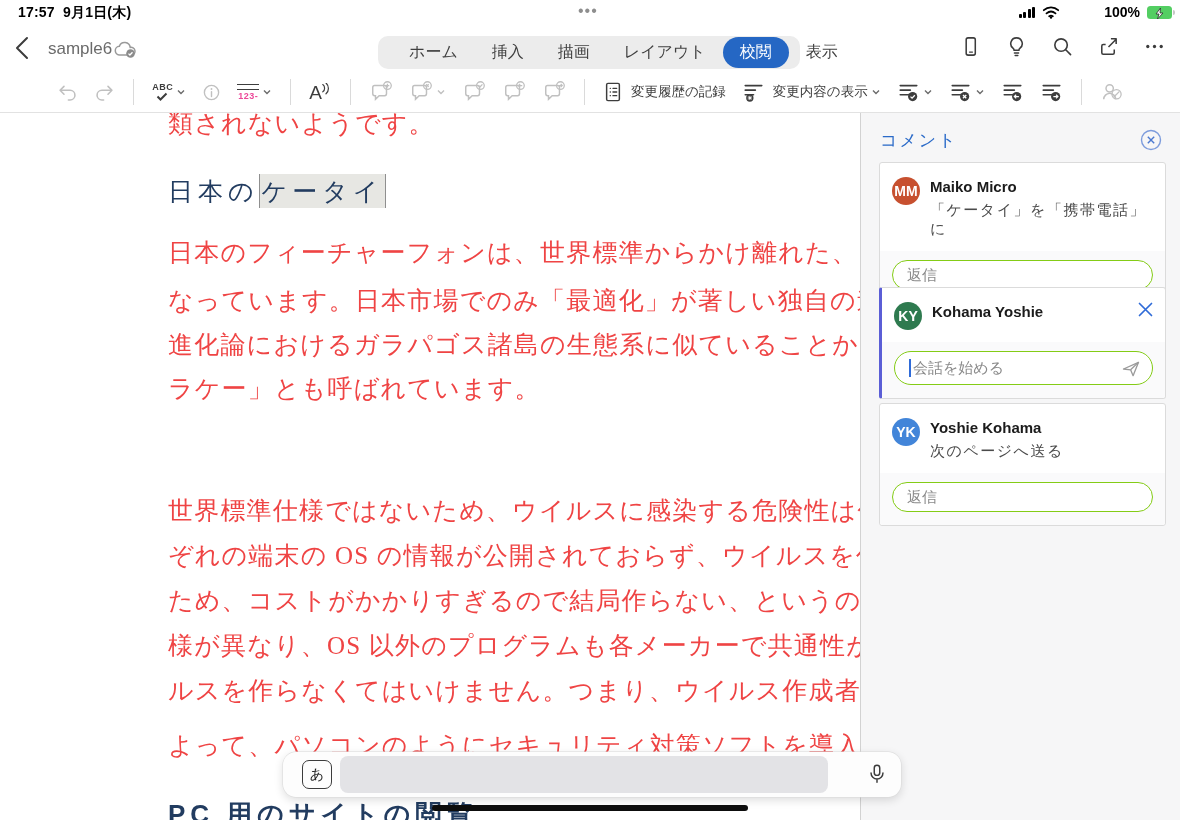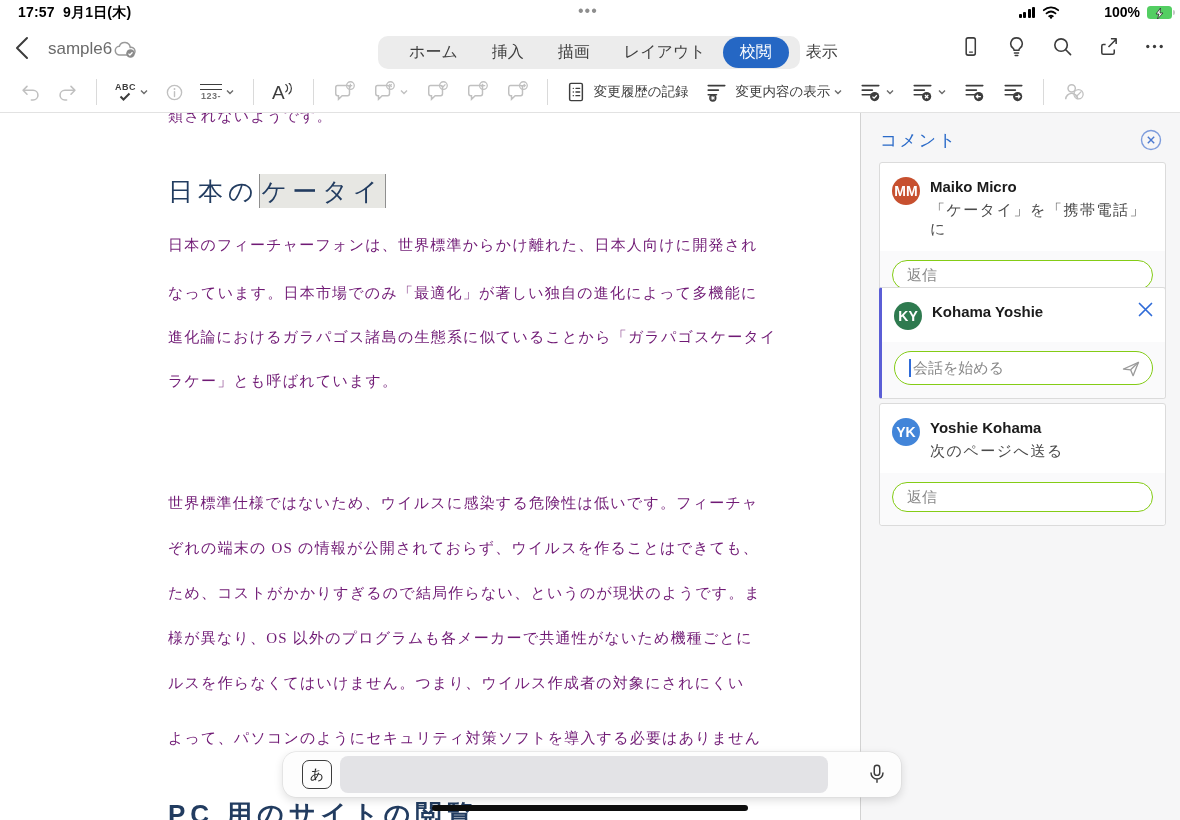--- a/index.html
+++ b/index.html
@@ -23,38 +23,38 @@
   .back { left:12px; top:10px; width:24px; height:26px; color:#3c3c3c; cursor:pointer; }
   .doc-title { left:48px; top:14px; font-size:17px; color:#6b6b6b; }
   .cloud { left:113px; top:14px; color:#9a9a9a; }
   .tabbar { left:378px; top:11px; width:422px; height:33px; background:#ececec; border-radius:10px; display:flex; align-items:center; padding:0 14px; gap:0; }
   .tab { font-size:16px; color:#3f3f3f; padding:4px 17px; white-space:nowrap; cursor:pointer; }
   .tab.sel { background:#2567c4; color:#fff; border-radius:16px; padding:5px 17px; }
   .tb-icons { right:14px; top:10px; display:flex; align-items:center; gap:23px; color:#3c3c3c; }
   .tb-icons .ic { width:23px; height:23px; cursor:pointer; }
 
   
-  .ribbon { left:0; top:72px; width:1180px; height:41px; background:#fff; border-bottom:1px solid #e2e2e2; display:flex; align-items:center; padding:0 12px; gap:0; }
+  .ribbon { left:0; top:72px; width:1180px; height:41px; background:#fff; border-bottom:1px solid #e2e2e2; display:flex; align-items:center; padding:0 12px; gap:0;justify-content:center; }
   .rsep { width:1px; height:26px; background:#dadada; margin:0 10px; flex:none; }
   .rbtn { display:flex; align-items:center; gap:3px; flex:none; padding:0 8px; cursor:pointer; }
   .rbtn svg { flex:none; }
   .gray { color:#c0c0c0; }
   .dark { color:#3d3d3d; }
   .chev { width:10px; height:10px; }
   .rlabel { font-size:13.5px; color:#3d3d3d; white-space:nowrap; margin-left:5px; }
   .ic-abc { display:flex; flex-direction:column; align-items:center; line-height:1; color:#3d3d3d; }
   .ic-abc b { font-size:9px; letter-spacing:.5px; }
-  .ic-123 { display:flex; flex-direction:column; align-items:center; line-height:1; color:#737373; }
+  .ic-123 { display:flex; flex-direction:column; align-items:center; line-height:1; color:#ec4899; }
   .ic-123 .bars { width:22px; border-top:1.5px solid #3d3d3d; border-bottom:1.5px solid #3d3d3d; height:6px; margin-bottom:2px; }
   .ic-123 b { font-size:9px; letter-spacing:.5px; }
   .ic-ra { display:flex; align-items:flex-start; color:#3d3d3d; font-size:19px; line-height:1; }
 
   
   .docarea { left:0; top:113px; width:860px; height:707px; background:#fff; overflow:hidden; }
-  .dline { position:absolute; left:168px; white-space:nowrap; font-family:"Liberation Serif","DejaVu Serif",serif; font-size:15px; color:#701a75; letter-spacing:1.2px; }
+  .dline { position:absolute; left:168px; white-space:nowrap; font-family:"Liberation Serif","DejaVu Serif",serif; font-size:25px; color:#ef4444; letter-spacing:1.2px; }
   .dhead { position:absolute; left:168px; white-space:nowrap; font-size:25px; color:#223c60; letter-spacing:5px; font-weight:500; }
   .hl { background:#e7e7e3; border-left:1px solid #8f8f8f; border-right:1px solid #8f8f8f; padding:3px 2px; }
 
   
   .panel { left:860px; top:113px; width:320px; height:707px; background:#f6f6f7; border-left:1px solid #d2d2d2; }
   .panel-h { position:absolute; left:19px; top:16px; font-size:17px; color:#2a6ac8; letter-spacing:2px; }
   .panel-x { position:absolute; right:18px; top:16px; width:22px; height:22px; cursor:pointer; }
   .card { position:absolute; left:18px; width:287px; background:#fff; border:1px solid #dbdbdb; border-radius:3px; }
   .card.active { border-left:3px solid #5b5ed6; }
   .c-head { display:flex; align-items:flex-start; padding:14px 12px 12px 12px; gap:10px; }

